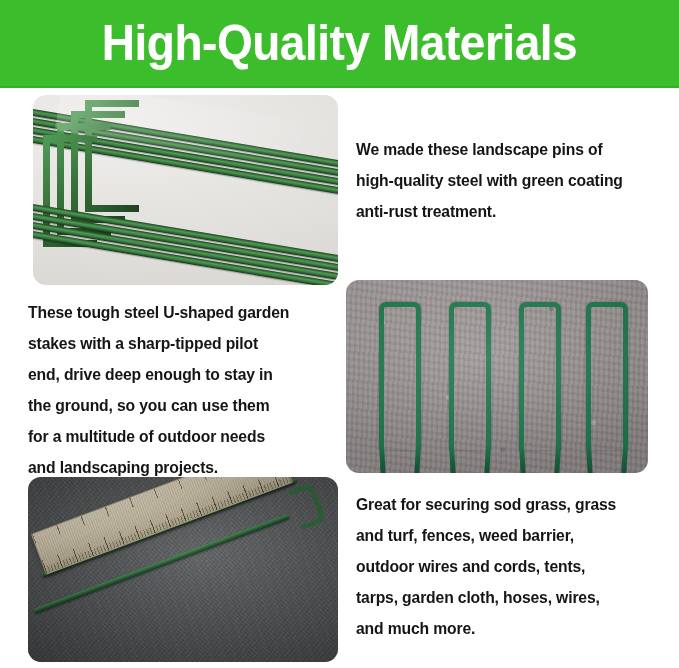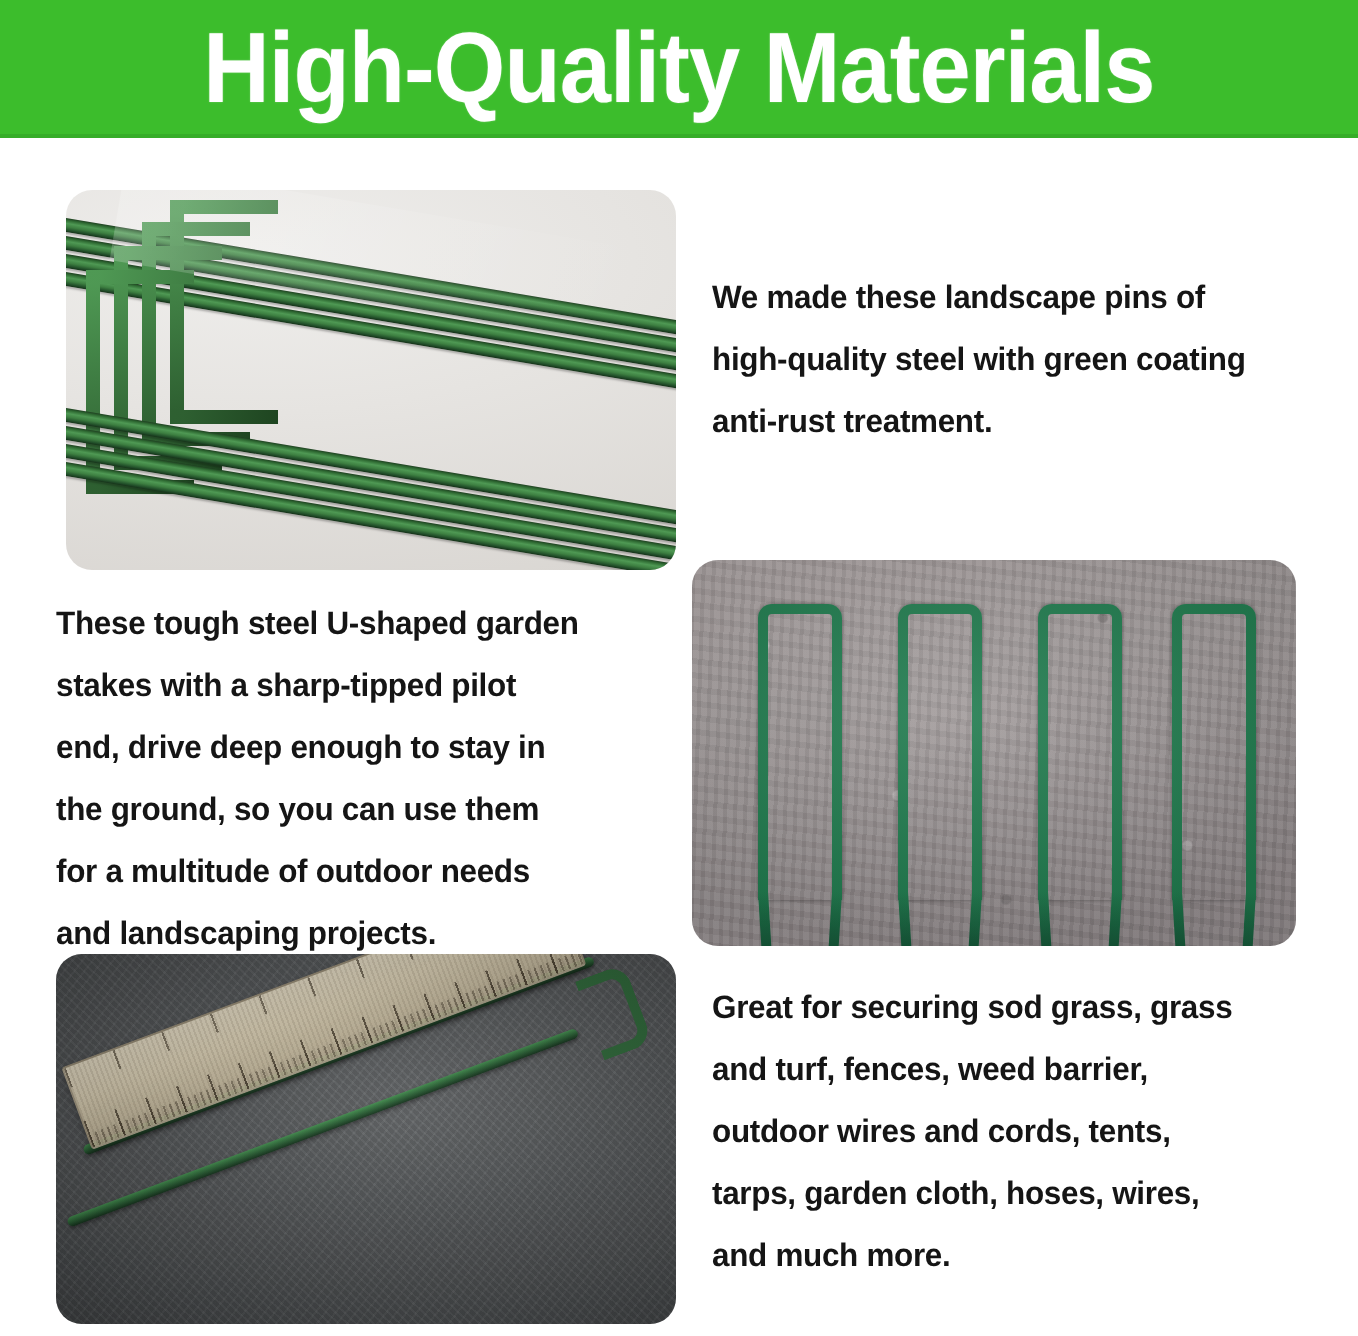--- a/index.html
+++ b/index.html
@@ -13,21 +13,21 @@
   #page {
     position: relative;
     width: 679px; height: 668px;
     background: #ffffff;
   }
 
   
   #banner {
     position: absolute;
     left: 0; top: 0;
-    width: 679px; height: 69px;
+    width: 679px; height: 88px;
     background: #3cbd2c;
     border-bottom: 2px solid #36ad28;
     display: flex;
     align-items: center;
     justify-content: center;
     overflow: hidden;
   }
   #banner-title {
     color: #ffffff;
     font-size: 50px;

